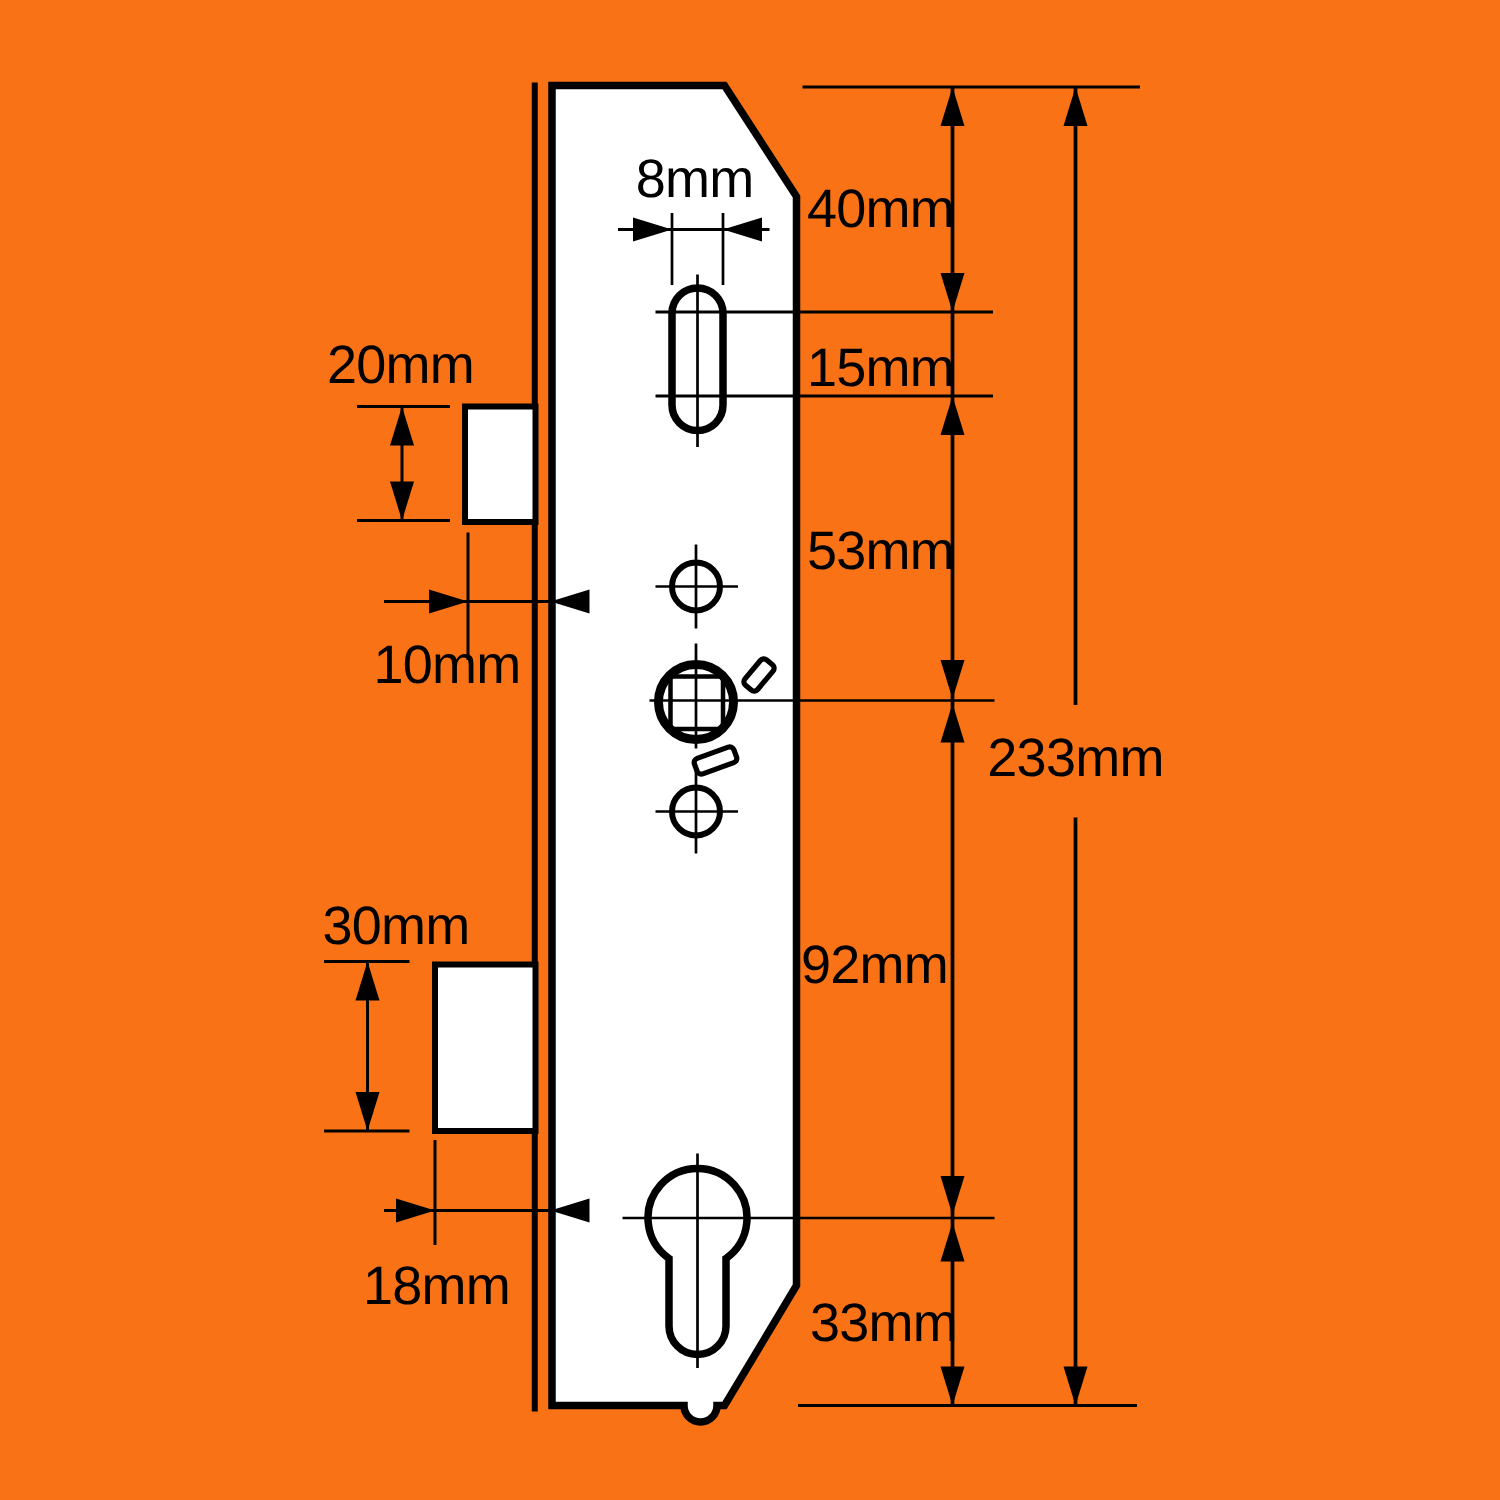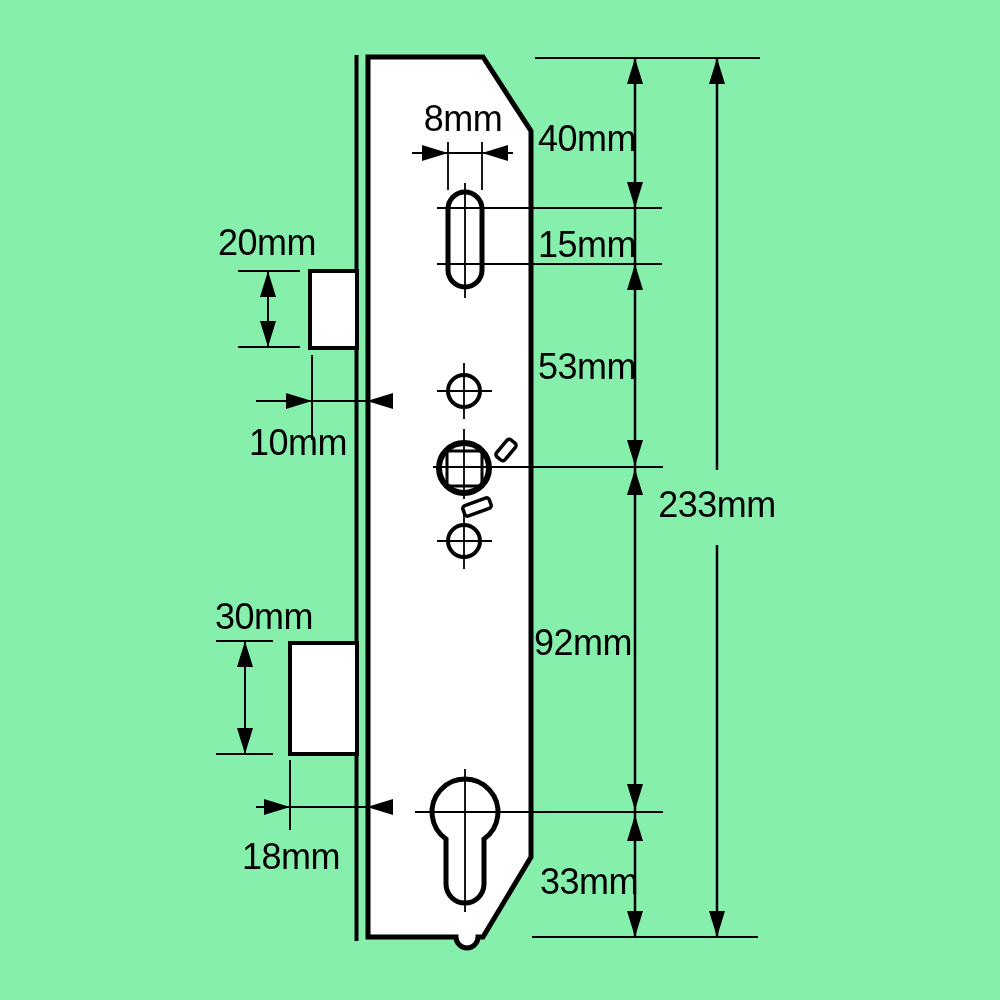--- a/index.html
+++ b/index.html
@@ -1,16 +1,16 @@
 <!DOCTYPE html>
 <html><head>
 <meta charset="utf-8">
 <style>
   html,body{margin:0;padding:0;background:#ffffff;}
-  .stage{position:relative;width:1000px;height:1000px;background:#86efac;overflow:hidden;}
+  .stage{position:relative;width:1000px;height:1000px;background:#f97316;overflow:hidden;}
   svg{display:block;}
   .outline{fill:#fff;stroke:#000;stroke-width:5;stroke-linejoin:miter;}
   .outline6{fill:#fff;stroke:#000;stroke-width:6;}
   .box{fill:#fff;stroke:#000;stroke-width:4;}
   .sq{fill:none;stroke:#000;stroke-width:3;}
   .tab{fill:#fff;stroke:#000;stroke-width:3.5;}
   .edge{stroke:#000;stroke-width:4;fill:none;}
   .dim{stroke:#000;stroke-width:2;fill:none;}
   .dim25{stroke:#000;stroke-width:2.5;fill:none;}
   .cl{stroke:#000;stroke-width:1.8;fill:none;}

